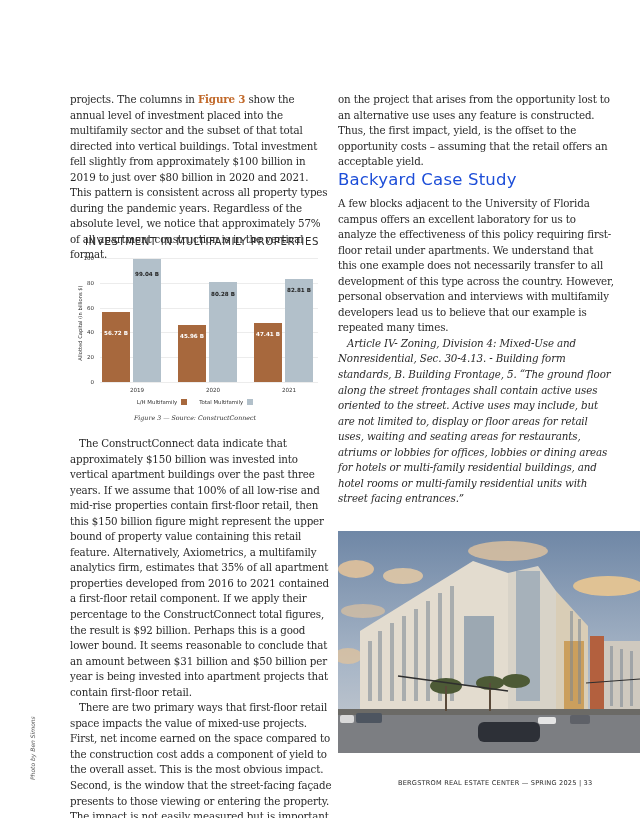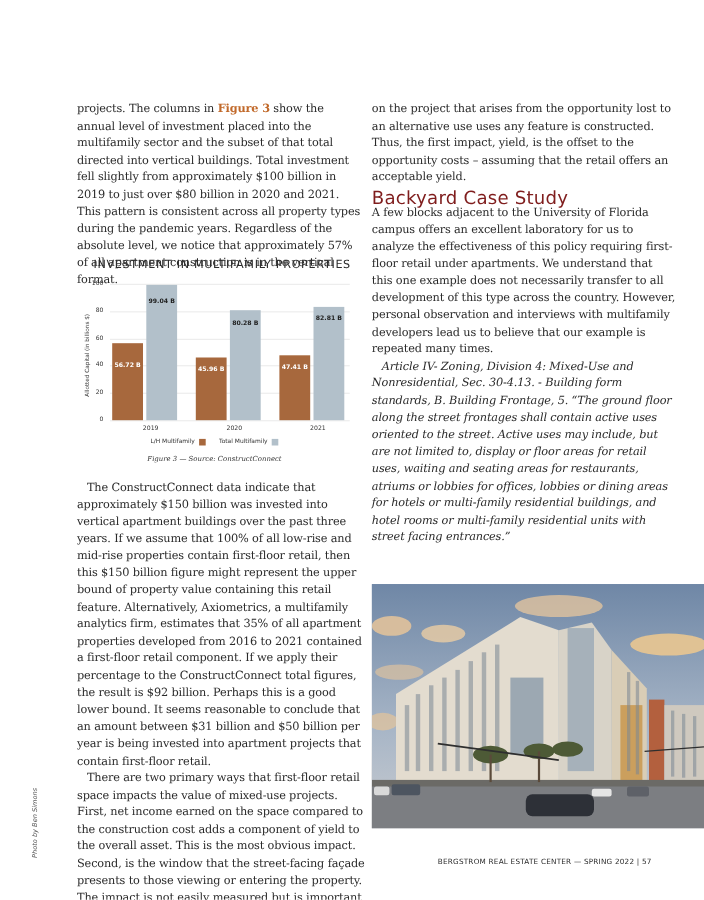--- a/index.html
+++ b/index.html
@@ -4,24 +4,24 @@
 <style>
   html, body { margin:0; padding:0; }
   body { width:640px; height:818px; background:#ffffff; position:relative; overflow:hidden;
          font-family:"DejaVu Serif", serif; color:#2a2a2a; }
   .col { position:absolute; font-size:10.3px; line-height:15.55px; letter-spacing:-0.15px; }
   .col p { margin:0; }
   .indent { text-indent:9px; }
   .left { left:70px; top:92px; width:262px; }
   .left2 { left:70px; top:436px; width:262px; }
   .right { left:338px; top:92px; width:276px; }
-  .right2 { left:338px; top:186px; width:276px; }
+  .right2 { left:338px; top:196px; width:276px; }
   .fig-ref { color:#c1692a; font-weight:bold; }
   h2 { position:absolute; left:338px; top:170px; margin:0; font-family:"DejaVu Sans", sans-serif;
-       font-weight:normal; font-size:16.5px; letter-spacing:0.2px; color:#7f1d1d; }
+       font-weight:normal; font-size:16.5px; letter-spacing:0.2px; color:#1d4ed8; }
   em { font-style:italic; }
 
   
   .chart { position:absolute; left:70px; top:232px; width:250px; height:195px; font-family:"DejaVu Sans", sans-serif; }
   .chart-title { position:absolute; left:14px; top:4px; width:236px; text-align:center; font-size:10.2px; font-weight:normal; letter-spacing:0.6px; color:#2c2c2c; }
   .ylabel { position:absolute; left:-40px; top:88px; width:100px; transform:rotate(-90deg); font-size:5.2px; color:#333; text-align:center; }
   .plot { position:absolute; left:30px; top:26px; width:218px; height:124px; }
   .gridline { position:absolute; left:0; width:218px; height:1px; background:#ececec; }
   .ytick { position:absolute; left:-20px; width:14px; text-align:right; font-size:5.5px; color:#333; }
   .bar { position:absolute; bottom:0; width:28px; }
@@ -181,13 +181,13 @@
     <rect x="2" y="184" width="14" height="8" rx="2" fill="#d9d9d9"></rect>
     <rect x="18" y="182" width="26" height="10" rx="2" fill="#4d5560"></rect>
     <rect x="200" y="186" width="18" height="7" rx="2" fill="#e5e5e5"></rect>
     <rect x="232" y="184" width="20" height="9" rx="2" fill="#5e6168"></rect>
     <rect x="140" y="191" width="62" height="20" rx="6" fill="#2d3037"></rect>
   </svg>
 </div>
 
 <div class="credit">Photo by Ben Simons</div>
 
-<div class="footer">BERGSTROM REAL ESTATE CENTER — SPRING 2022 | 57</div>
+<div class="footer">BERGSTROM REAL ESTATE CENTER — SPRING 2025 | 33</div>
 
 </body></html>

